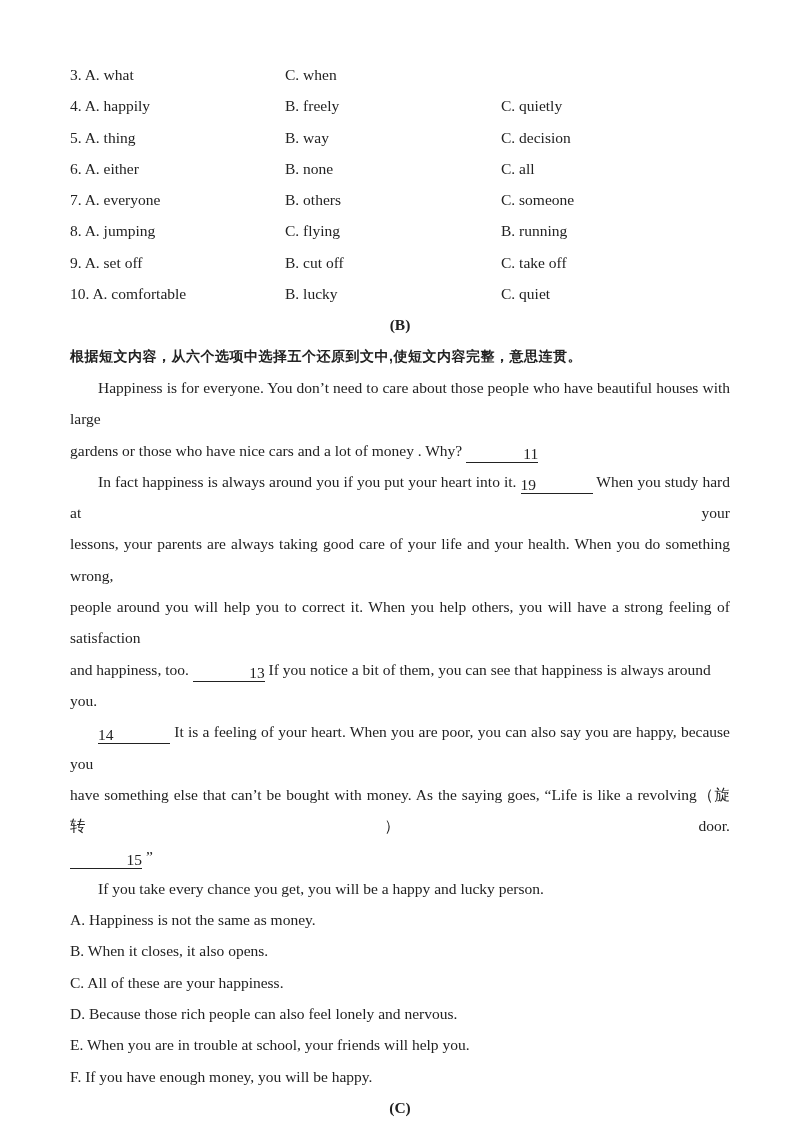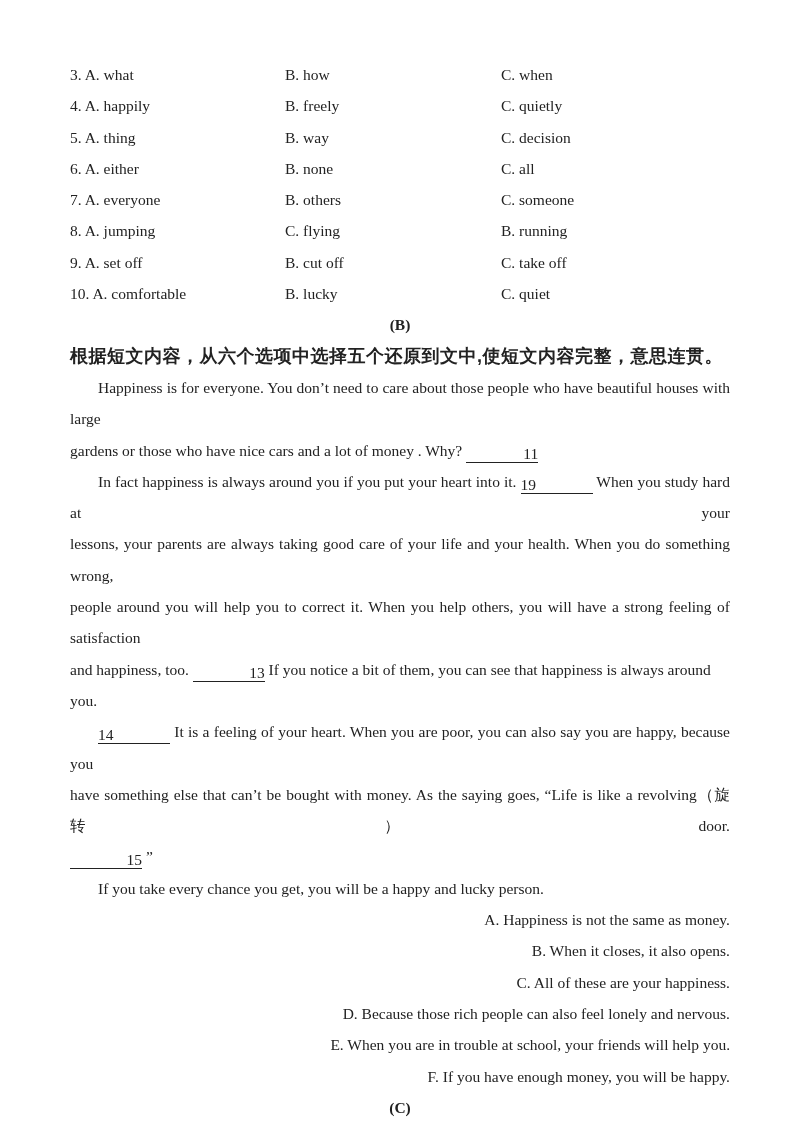--- a/index.html
+++ b/index.html
@@ -15,47 +15,46 @@
     line-height:31.3px;
     color:#222222;
     overflow:hidden;
   }
   .opt-row { display:grid; grid-template-columns:215px 216px 1fr; }
   .opt-row span { display:block; }
   .sec-header { text-align:center; font-weight:bold; }
   .cn-bold {
     font-family:"Liberation Sans", sans-serif;
     font-weight:bold;
-    font-size:18px;
+    font-size:14px;
     letter-spacing:0.5px;
     white-space:nowrap;
   }
   .pline { min-height:31.3px; }
   .pline.indent { text-indent:28px; }
   .pline.just { text-align:justify; text-align-last:justify; }
   .blank {
     display:inline-block;
     width:72px;
     border-bottom:1.5px solid #222;
     text-align:right;
     text-indent:0;
     line-height:17px;
     vertical-align:-3px;
   }
-  .choice-item { min-height:31.3px;text-align:right; }
+  .choice-item { min-height:31.3px; }
 </style>
 </head>
 <body>
 
 <div class="page">
 
   <div>
     <div class="opt-row">
       <span>3. A. what</span>
-      <span>B. how</span>
       <span>C. when</span>
     </div>
     <div class="opt-row">
       <span>4. A. happily</span>
       <span>B. freely</span>
       <span>C. quietly</span>
     </div>
     <div class="opt-row">
       <span>5. A. thing</span>
       <span>B. way</span>

